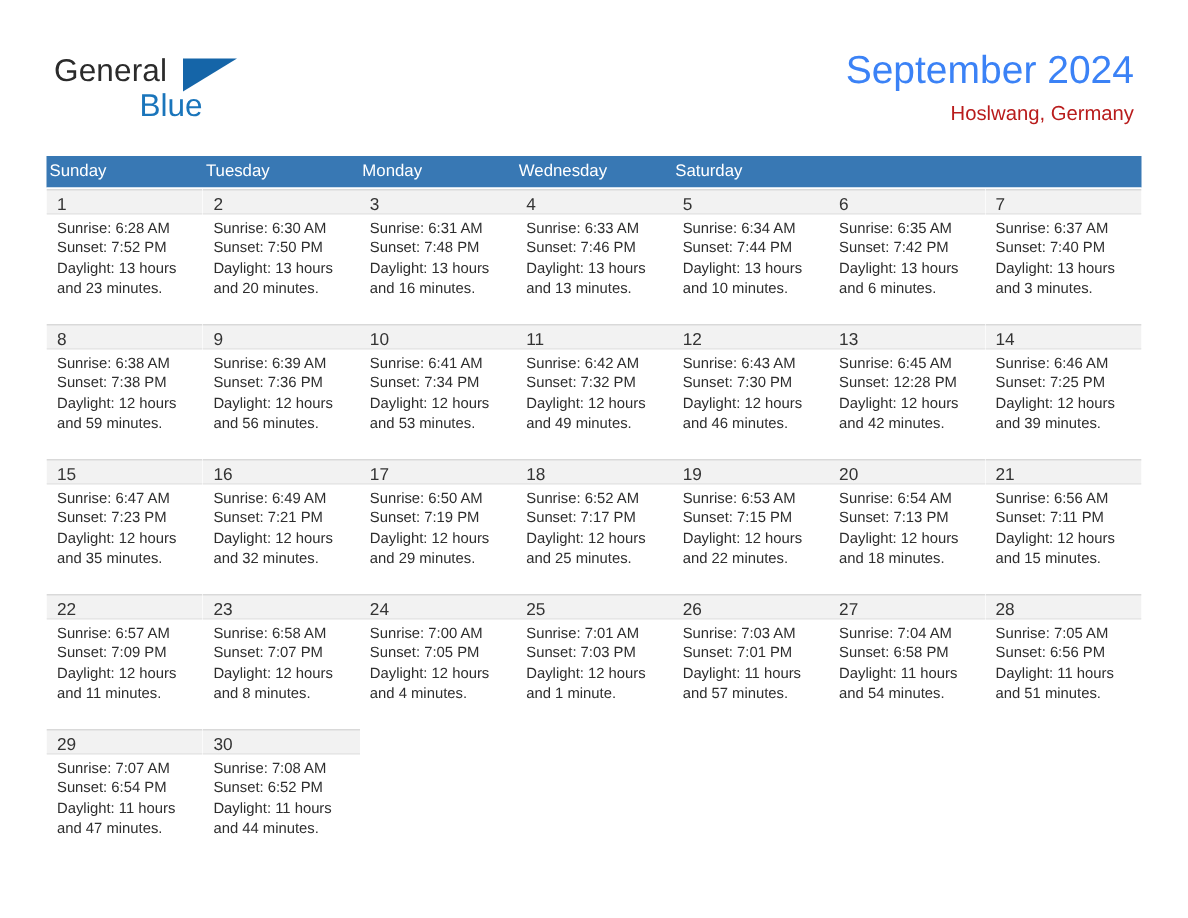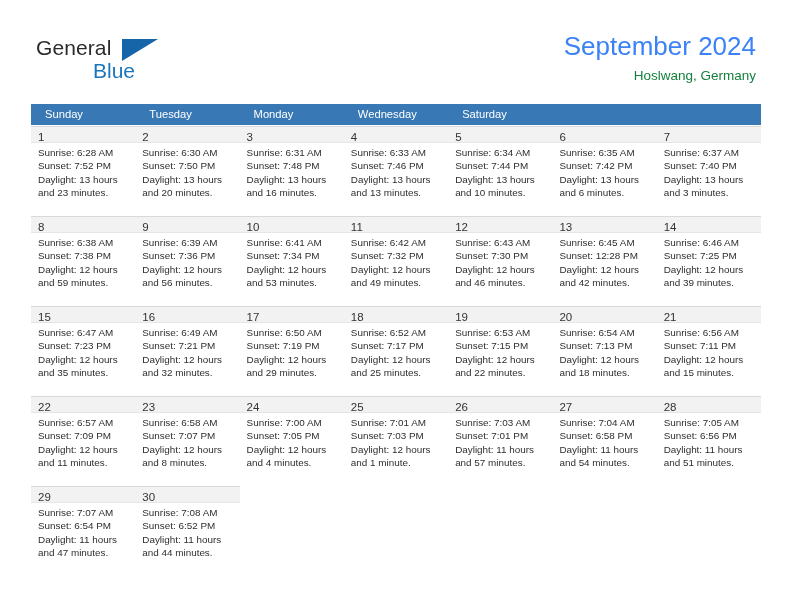--- a/index.html
+++ b/index.html
@@ -69,21 +69,21 @@
   .cal-title {
     font-size: 26px;
     color: #3b82f6;
     line-height: 32px;
     font-weight: normal;
     margin: 0;
     white-space: nowrap;
   }
   .cal-subtitle {
     font-size: 13.5px;
-    color: #15803d;
+    color: #b91c1c;
     line-height: 20px;
     margin: 4px 0 0 0;
     white-space: nowrap;
   }
 
   
   .calendar {
     position: absolute;
     left: 31px;
     top: 104px;
@@ -93,21 +93,21 @@
     display: flex;
     width: 730px;
     height: 21px;
     background: #3878b4;
   }
   .dow-cell {
     flex: 0 0 104.285px;
     color: #ffffff;
     font-size: 11.2px;
     line-height: 21px;
-    padding-left: 14px;
+    padding-left: 2px;
     overflow: hidden;
     white-space: nowrap;
   }
 
   .week-row {
     display: flex;
     width: 730px;
     border-top: 1px solid #ffffff;
   }
   .day-cell {

